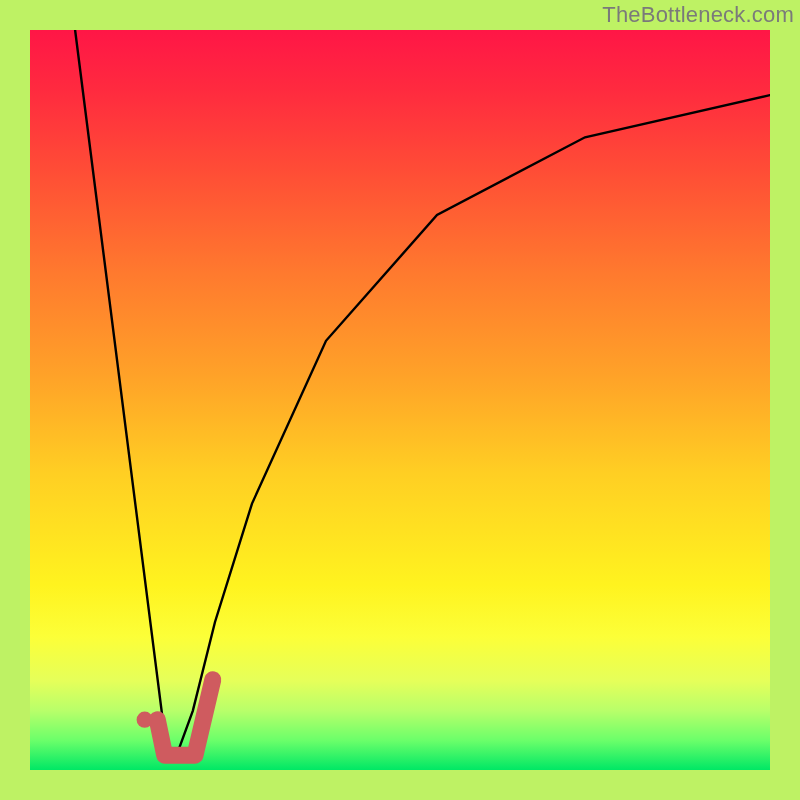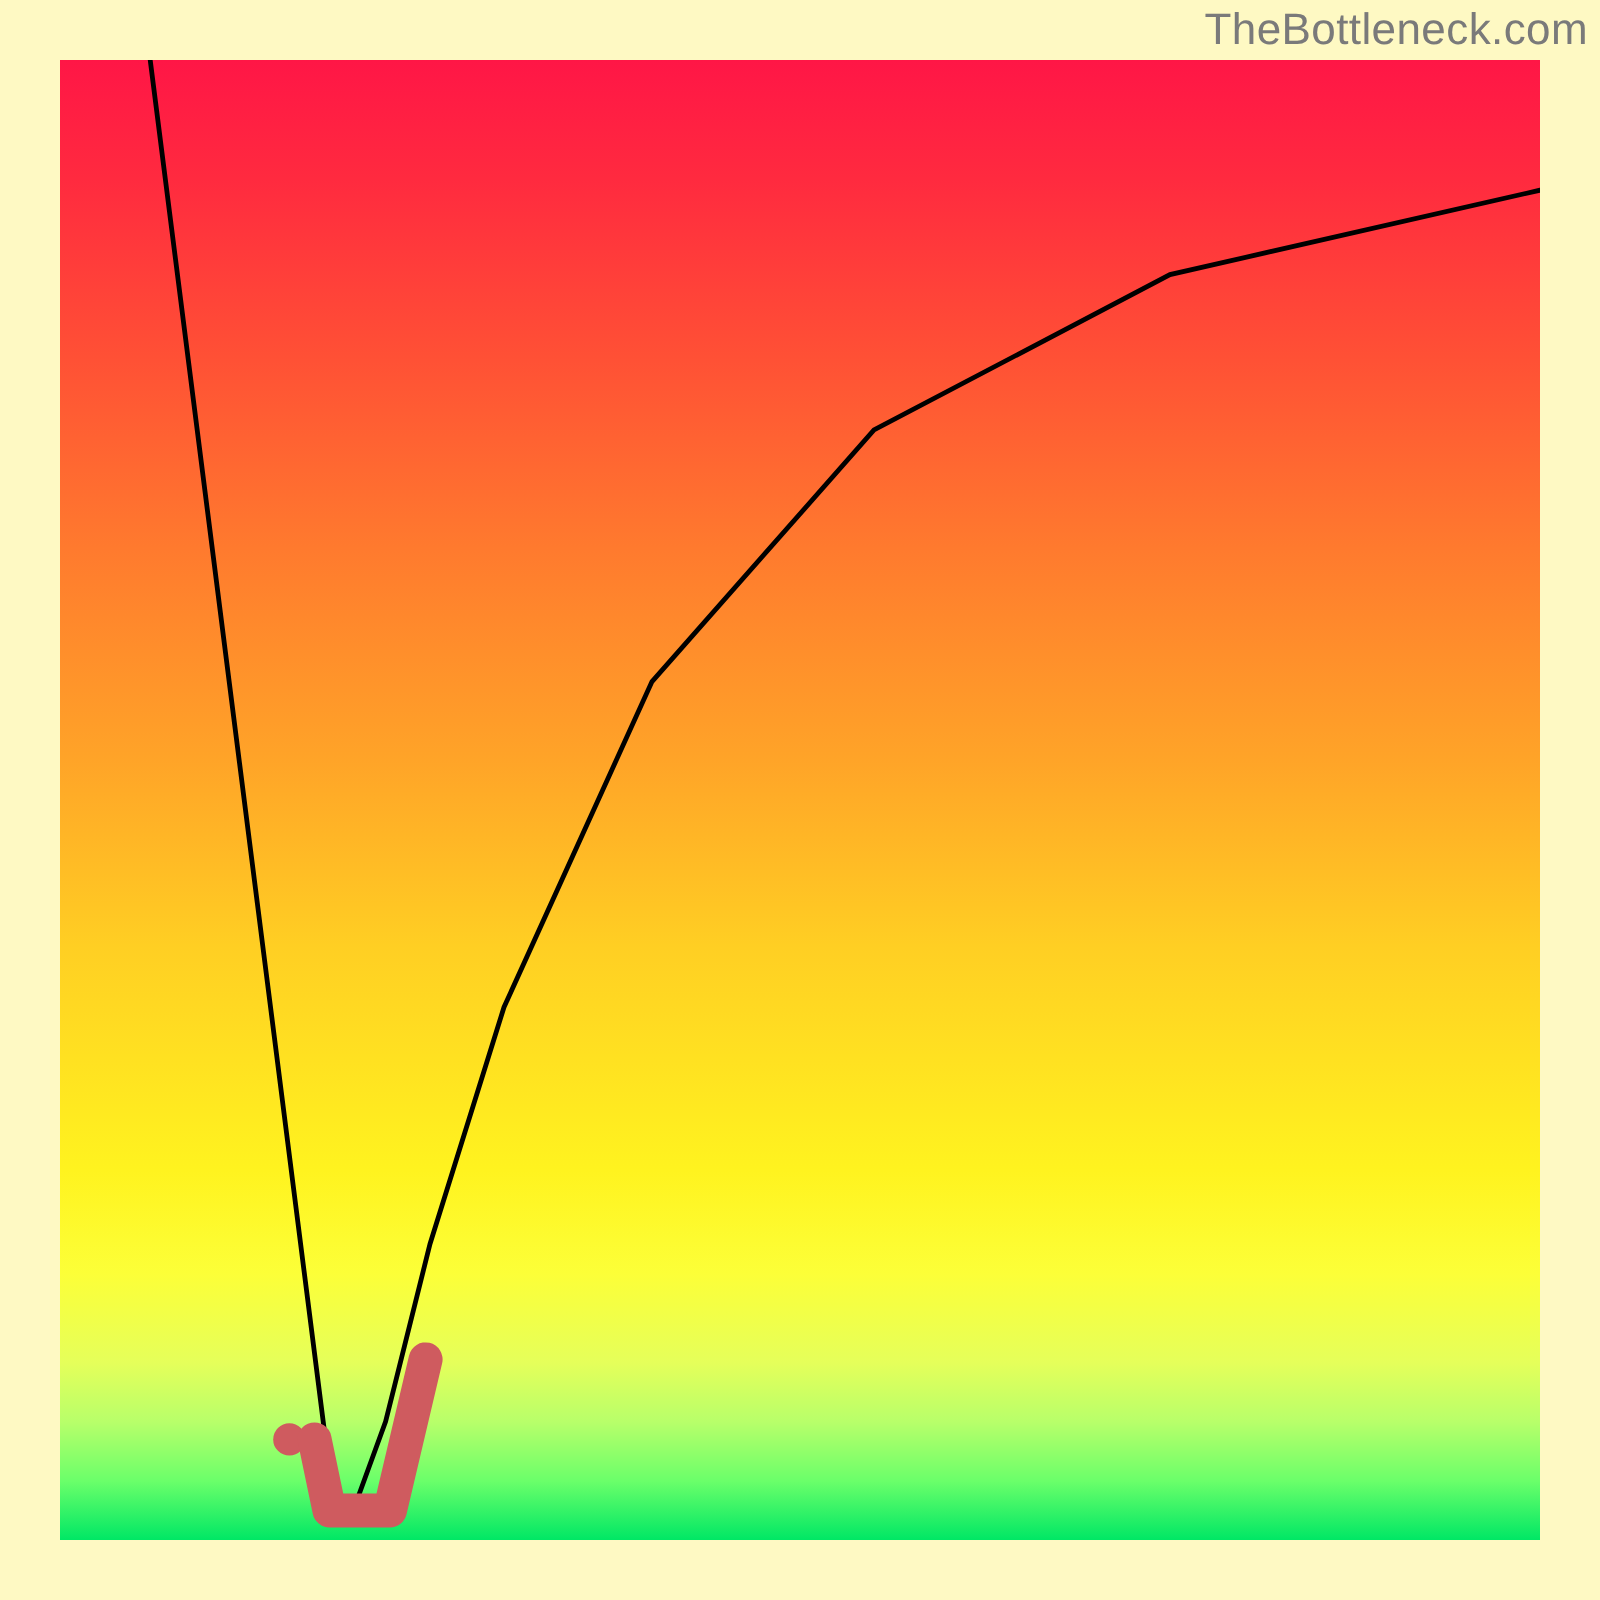--- a/index.html
+++ b/index.html
@@ -8,21 +8,21 @@
     width: 800px;
     height: 800px;
     background: #000;
     overflow: hidden;
     font-family: Arial, Helvetica, sans-serif;
   }
   .outer {
     position: relative;
     width: 800px;
     height: 800px;
-    background: #fef9c3;
+    background: #bef264;
   }
   .watermark {
     position: absolute;
     top: 2px;
     right: 6px;
     color: #7a7a7a;
     font-size: 22px;
     font-weight: 500;
     letter-spacing: 0.2px;
     user-select: none;

